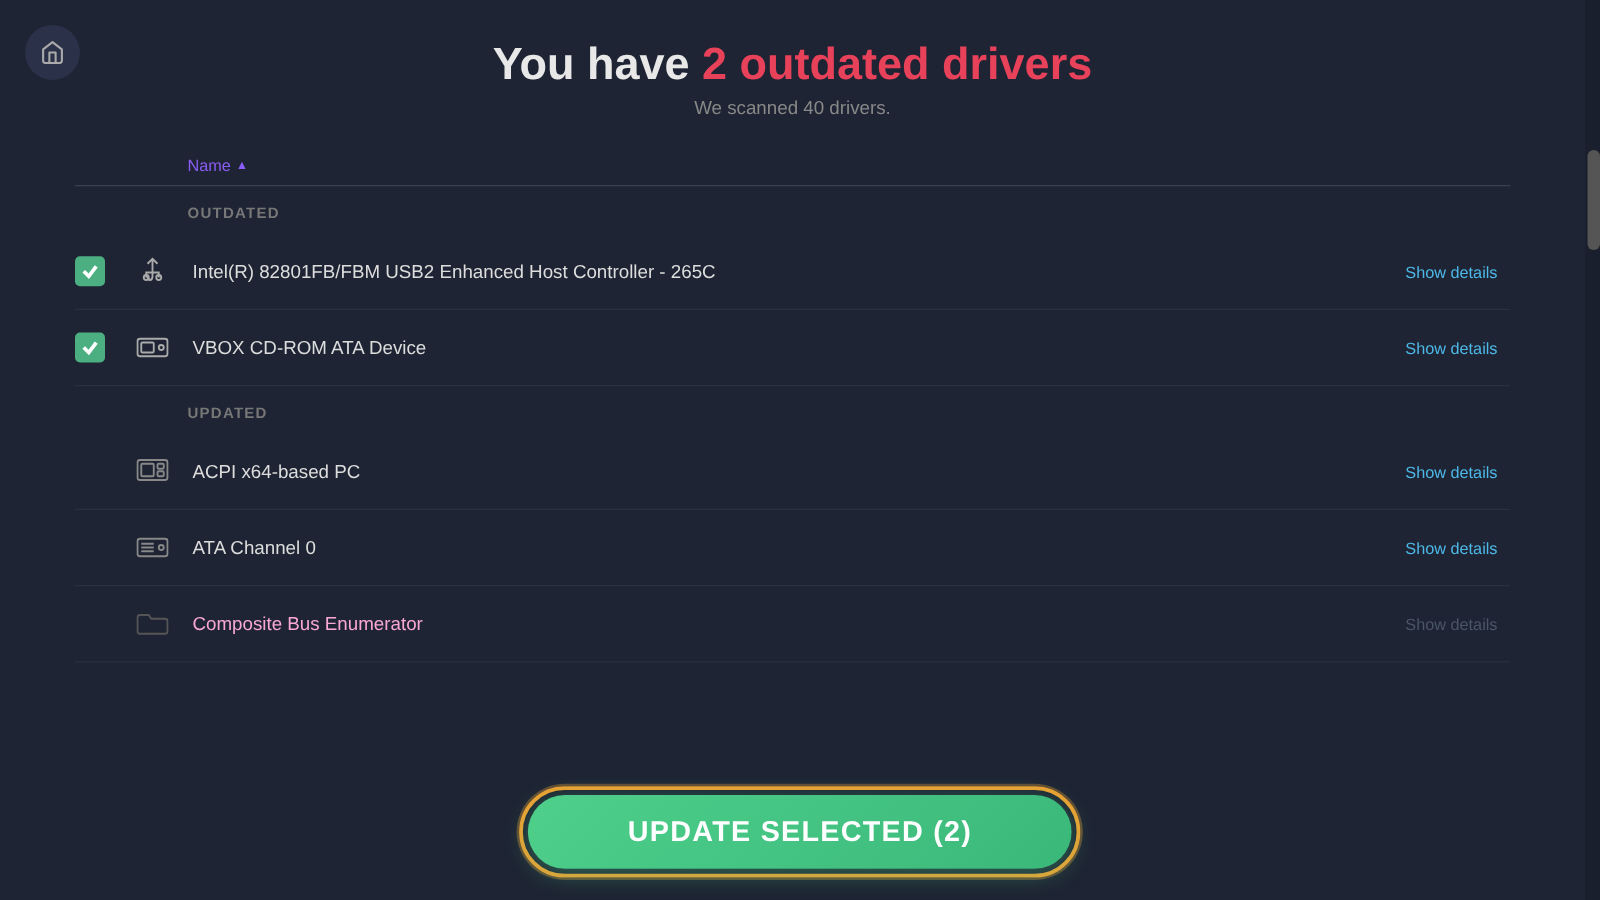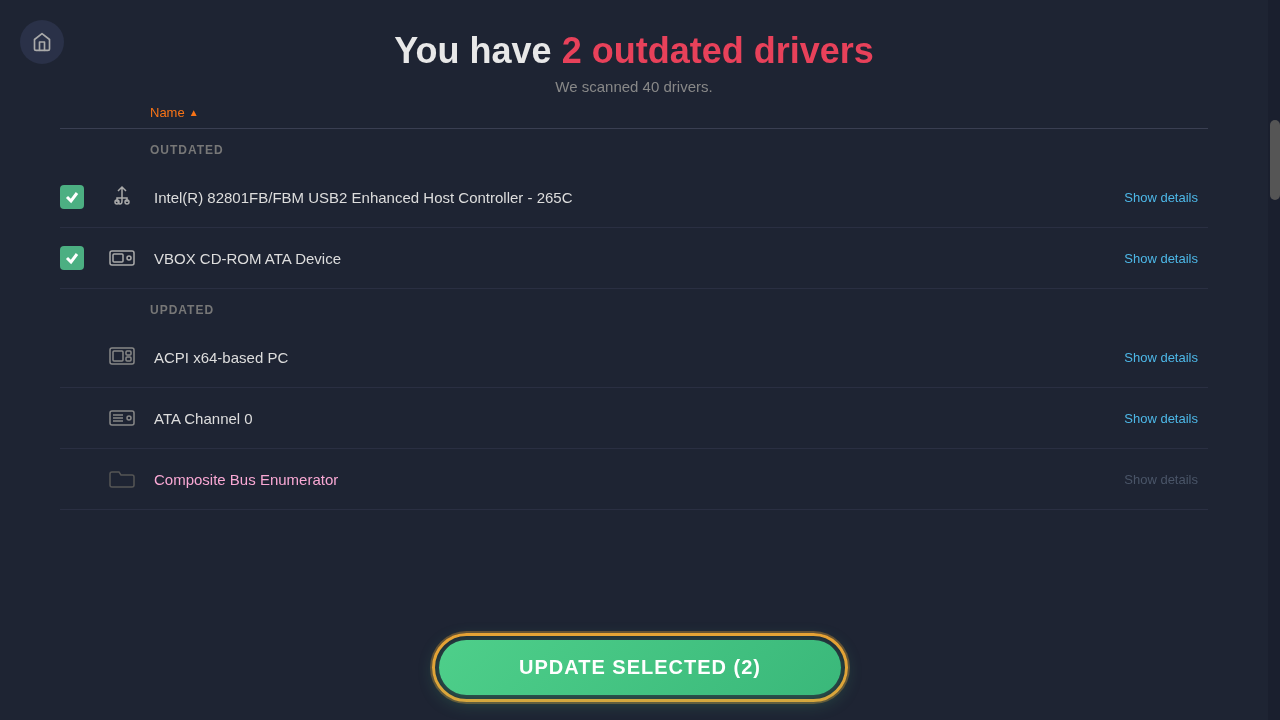--- a/index.html
+++ b/index.html
@@ -54,20 +54,21 @@
 
     
     .content {
       padding: 30px 60px 0 60px;
       margin-right: 12px;
     }
 
     
     .header {
       text-align: center;
+      margin-bottom: 20px;
     }
     .header h1 {
       font-size: 36px;
       font-weight: 600;
       color: #e8e8e8;
     }
     .header h1 .highlight {
       color: #e8415a;
     }
     .header .subtitle {
@@ -78,21 +79,21 @@
 
     
     .table-header {
       display: flex;
       align-items: center;
       padding: 10px 0 8px 90px;
       border-bottom: 1px solid #3a3f52;
     }
     .table-header .col-name {
       font-size: 13px;
-      color: #f97316;
+      color: #8b5cf6;
       display: flex;
       align-items: center;
       gap: 4px;
       cursor: pointer;
     }
     .table-header .col-name .arrow {
       font-size: 10px;
     }
 
     
@@ -196,21 +197,21 @@
       border-radius: 50px;
       padding: 4px;
       box-shadow: 0 0 0 2px #f0a03055;
     }
 
     .update-btn {
       background: linear-gradient(135deg, #4ecf8a, #3ab87a);
       border: none;
       border-radius: 50px;
       padding: 16px 80px;
-      font-size: 20px;
+      font-size: 23px;
       font-weight: 700;
       color: white;
       letter-spacing: 1px;
       cursor: pointer;
       text-transform: uppercase;
       box-shadow: 0 4px 20px rgba(78, 207, 138, 0.4);
     }
 
     
     .usb-icon { font-size: 22px; }

